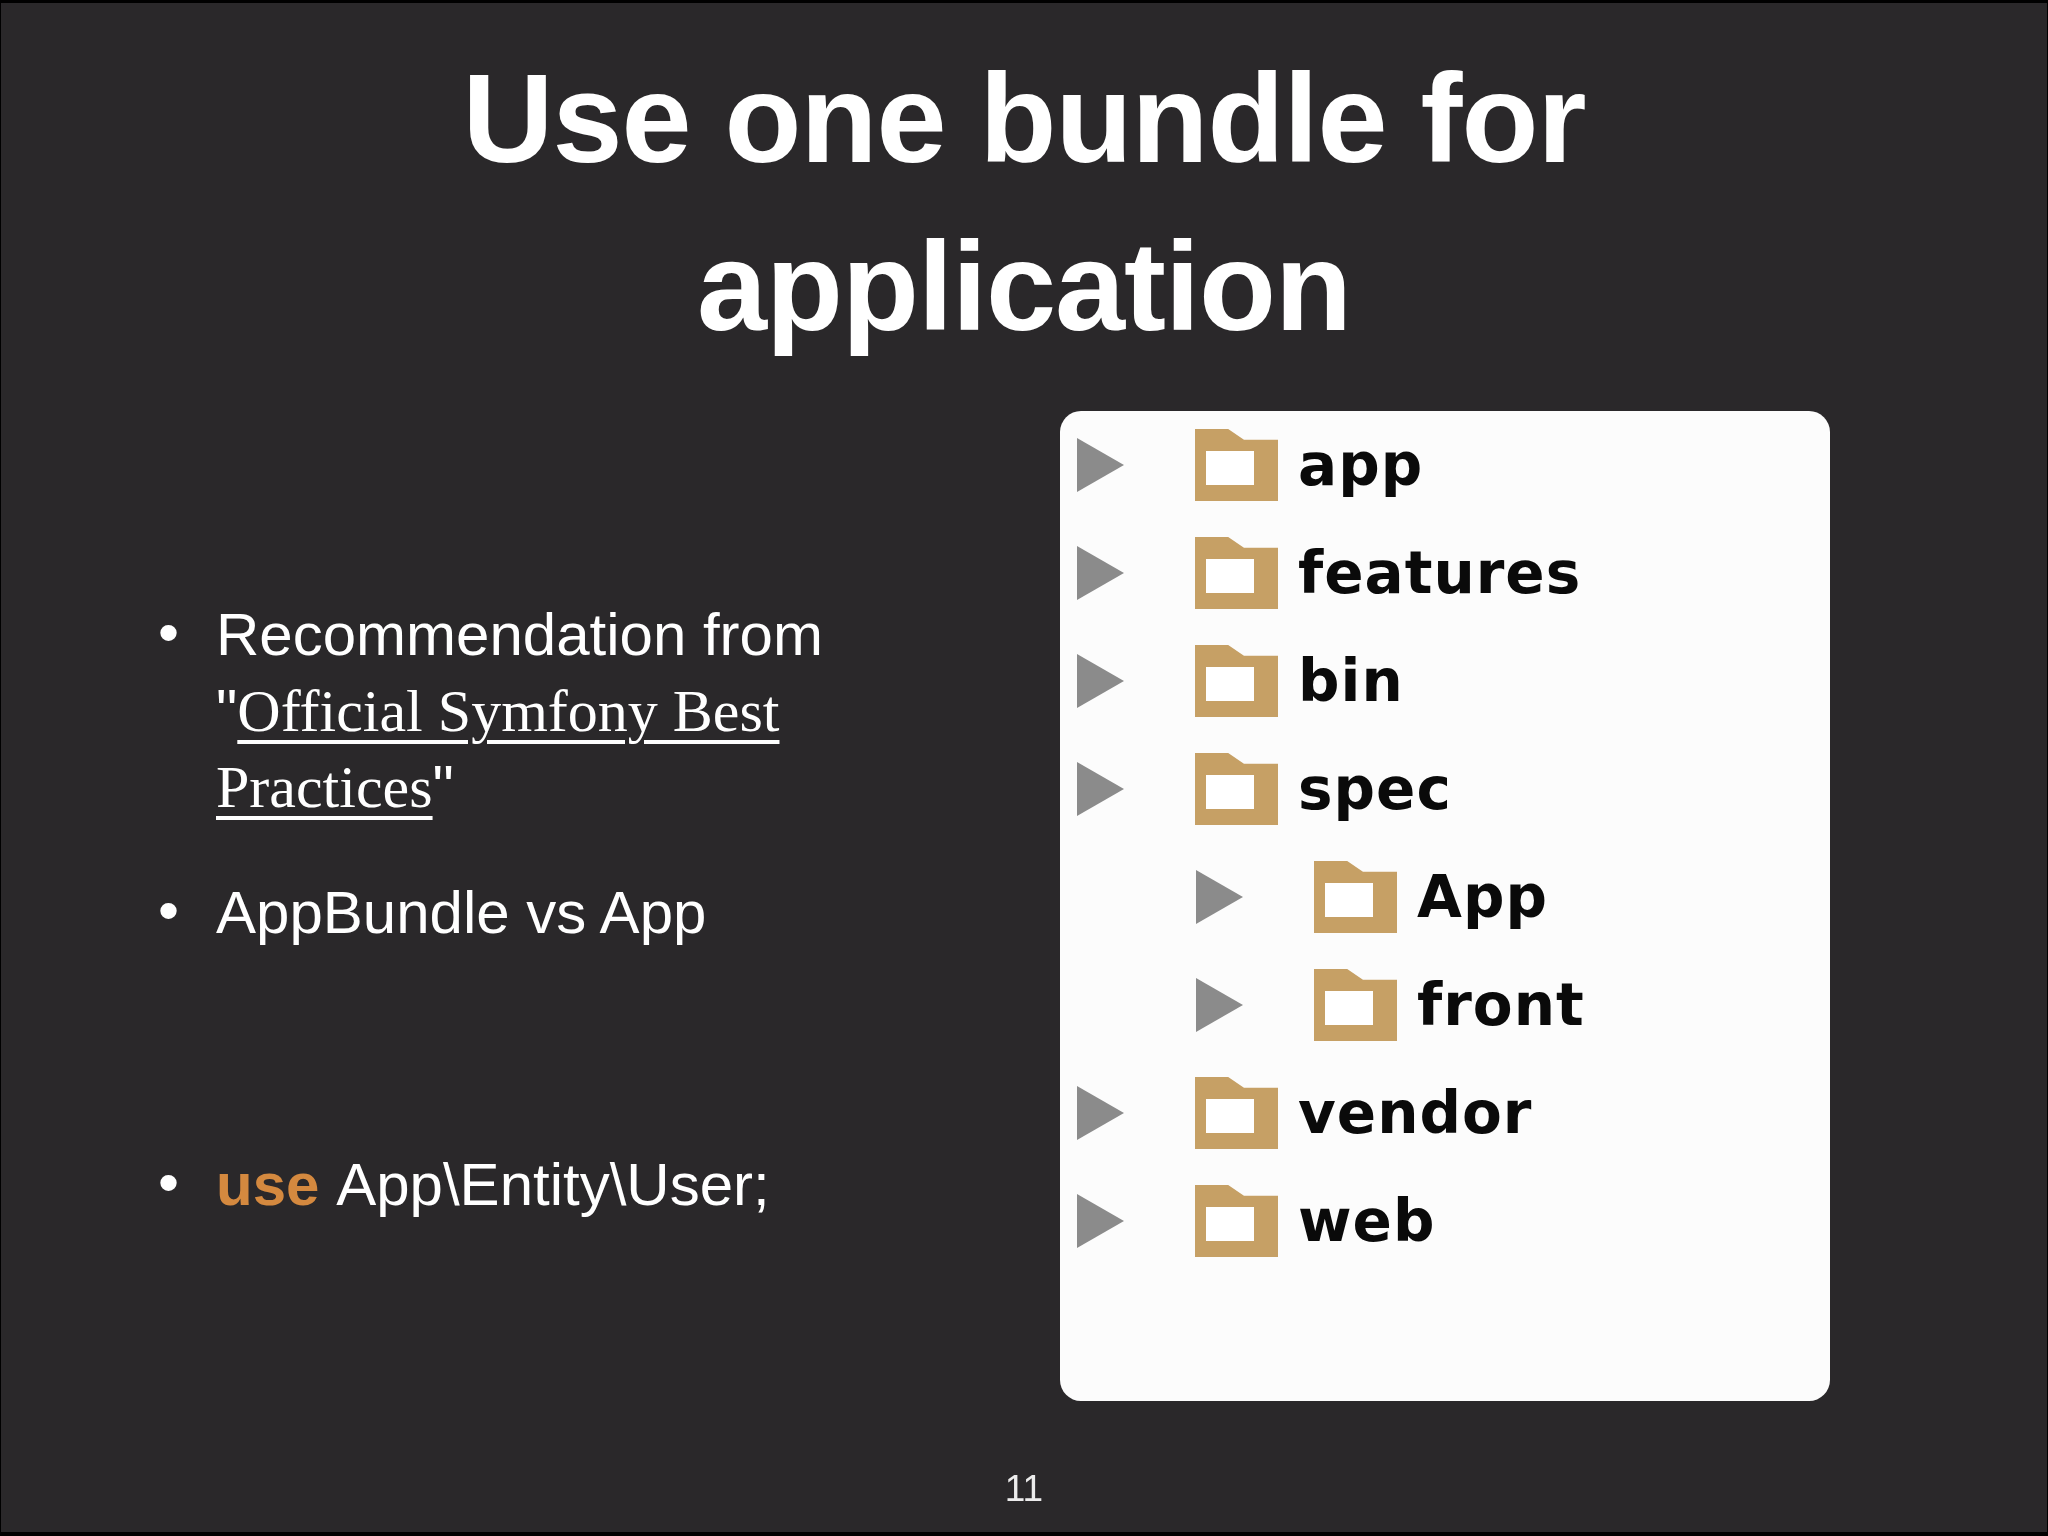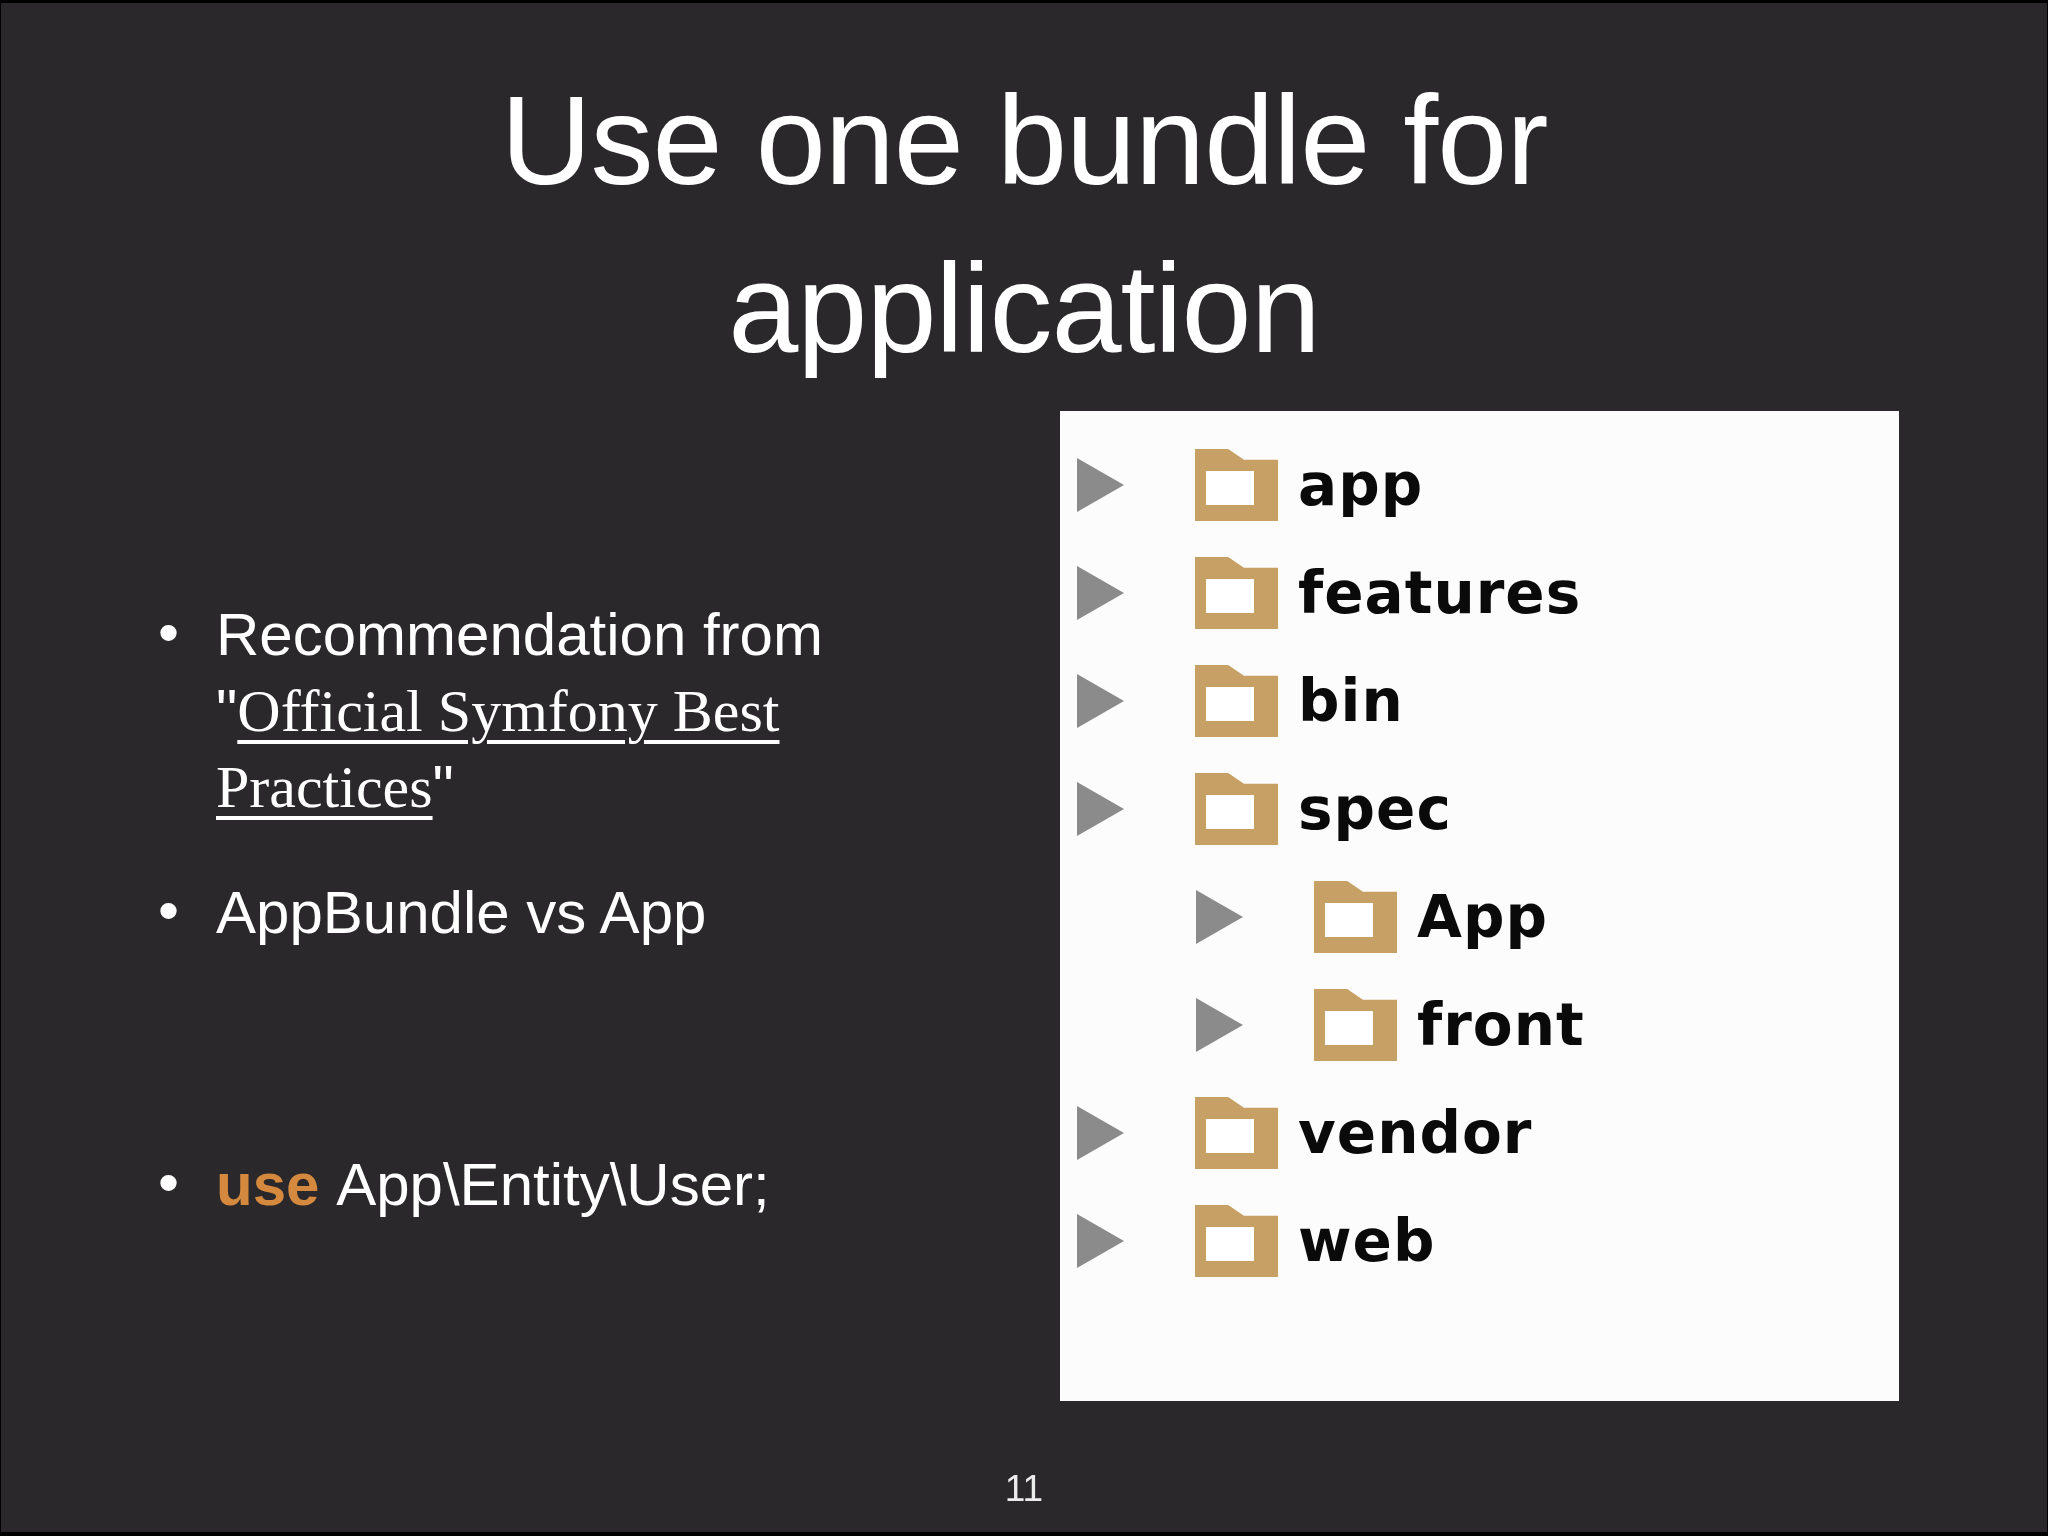--- a/index.html
+++ b/index.html
@@ -19,27 +19,27 @@
     background:var(--background);
     border-top:3px solid #000;
     border-bottom:4px solid #000;
     border-left:1px solid #000;
     border-right:1px solid #000;
     overflow:hidden;
     font-family:"Liberation Sans", sans-serif;
   }
   .title{
     position:absolute;
-    top:54px;left:0;right:0;
+    top:32px;left:0;right:0;
     margin:0 auto;
     max-width:1420px;
     text-align:center;
     color:var(--text);
     font-size:126px;
-    font-weight:400;
+    font-weight:700;
     line-height:168px;
     letter-spacing:-1px;
   }
   .bullet{
     position:absolute;
     left:215px;
     width:645px;
     color:var(--text);
     font-size:60px;
     font-weight:300;
@@ -63,23 +63,24 @@
     font-family:Liberation Serif, serif;
   }
   .keyword{
     color:var(--accent-orange);
     margin-right:0.28em;
     font-weight:bold;
   }
   .panel{
     position:absolute;
     left:1059px;top:408px;
-    width:839px;height:990px;
+    width:770px;height:990px;
     background:var(--panel-white);
-    padding-top:20px;
+    padding-top:0;
+    border-radius:21px;
   }
   .row{
     height:108px;
     display:flex;
     align-items:center;
     padding-left:17px;
   }
   .row.level-1{padding-left:136px;}
   .tri-box{
     width:56px;

